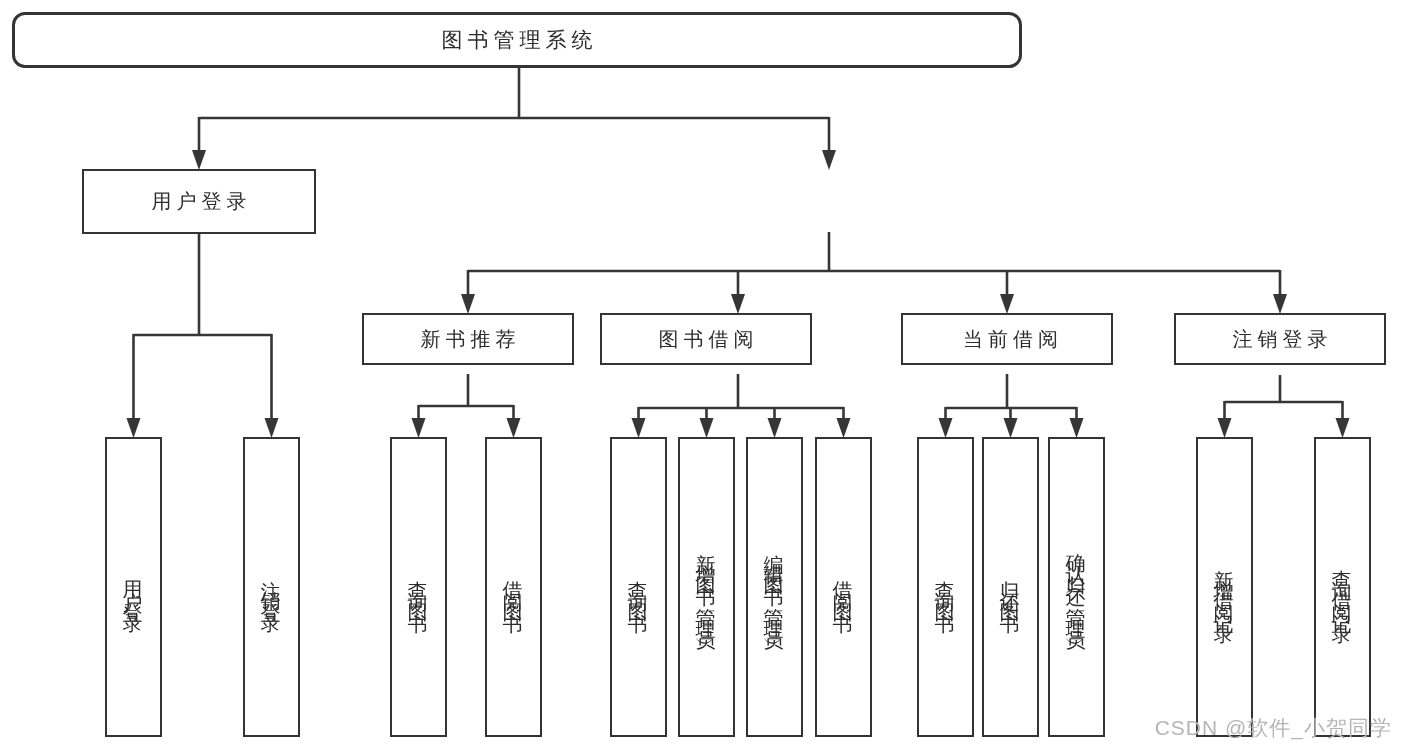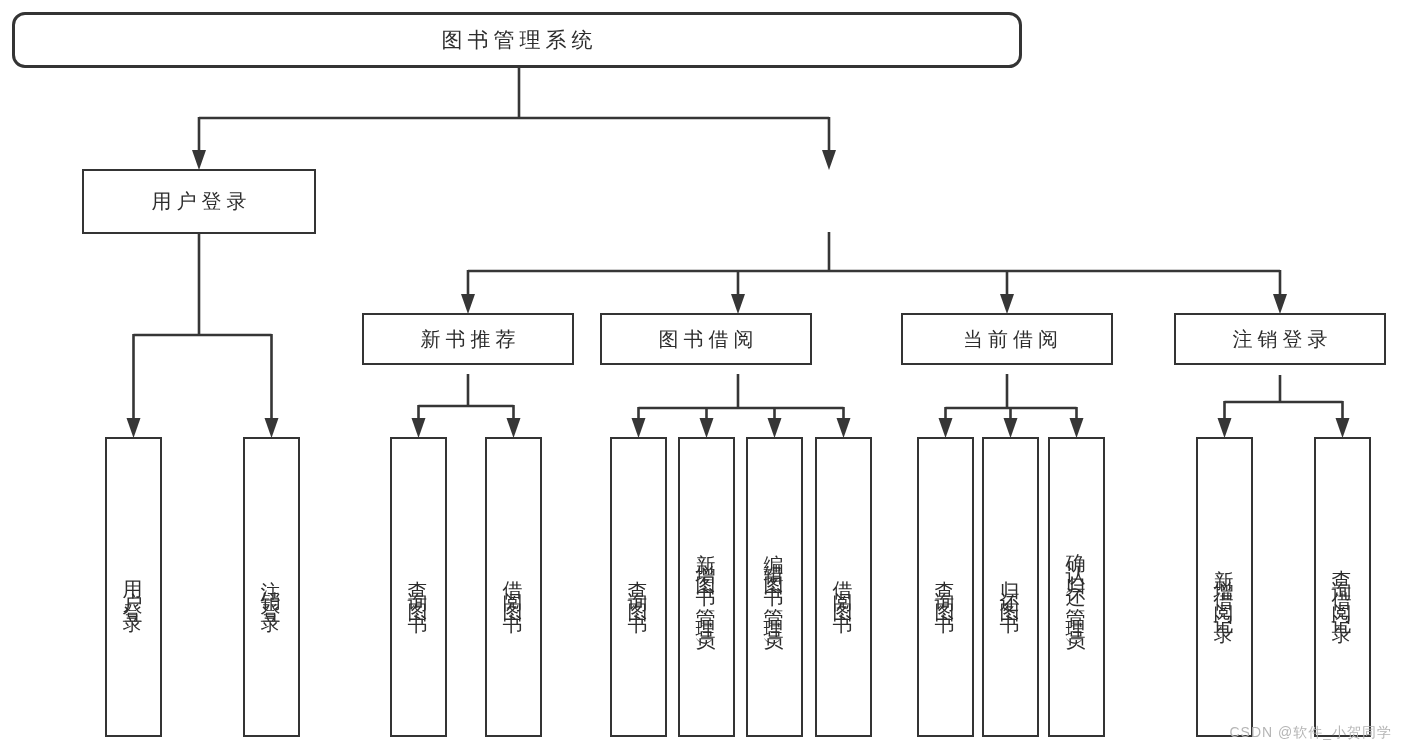--- a/index.html
+++ b/index.html
@@ -55,21 +55,21 @@
     text-orientation: mixed;
     letter-spacing: 11px;
     text-indent: 0;
     font-size: 20px;
     padding: 8px 0;
   }
   .watermark {
     position: absolute;
     right: 13px;
     bottom: 5px;
-    font-size: 14px;
+    font-size: 21px;
     letter-spacing: 1px;
     color: #b5b5b5;
   }
 </style>
 </head>
 <body>
 
 <div class="stage">
 
   <svg class="connectors" viewBox="0 0 1405 747" xmlns="http://www.w3.org/2000/svg">

